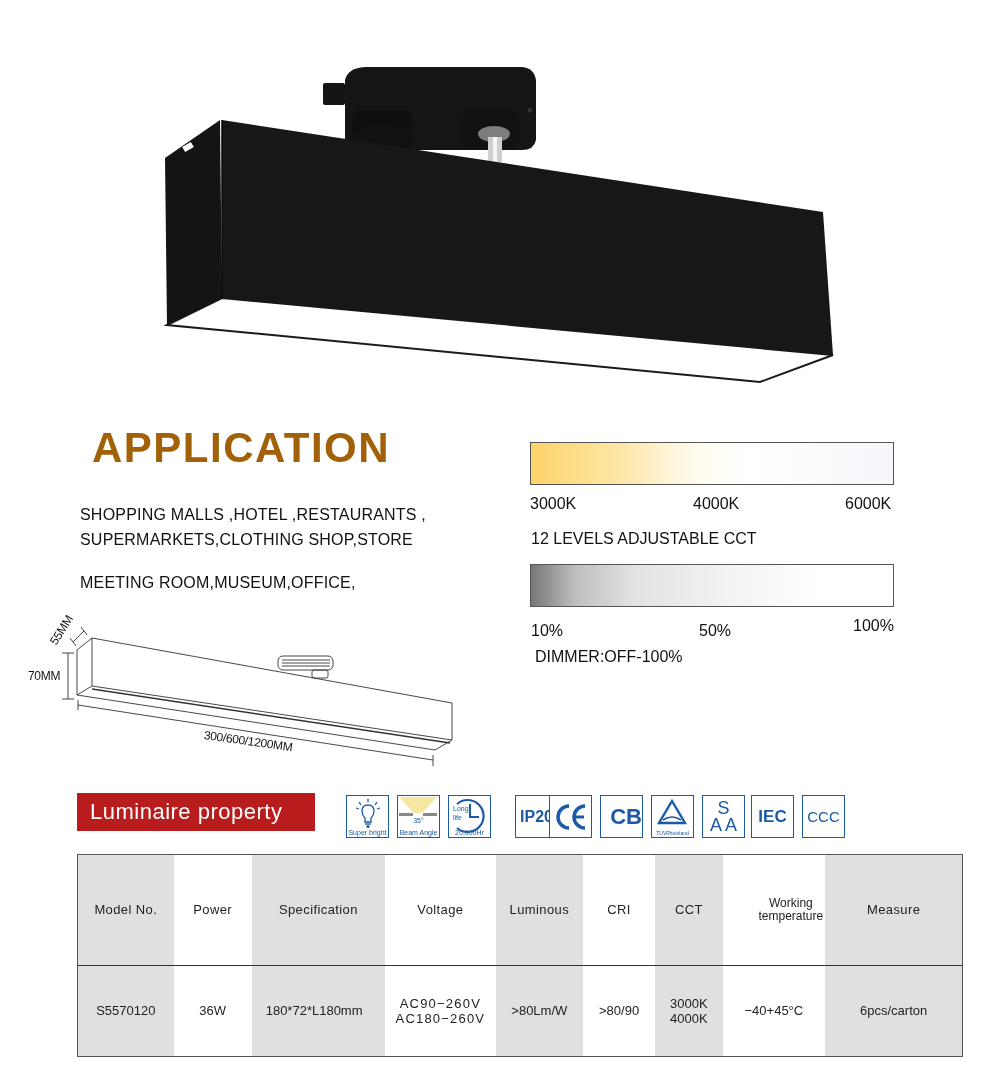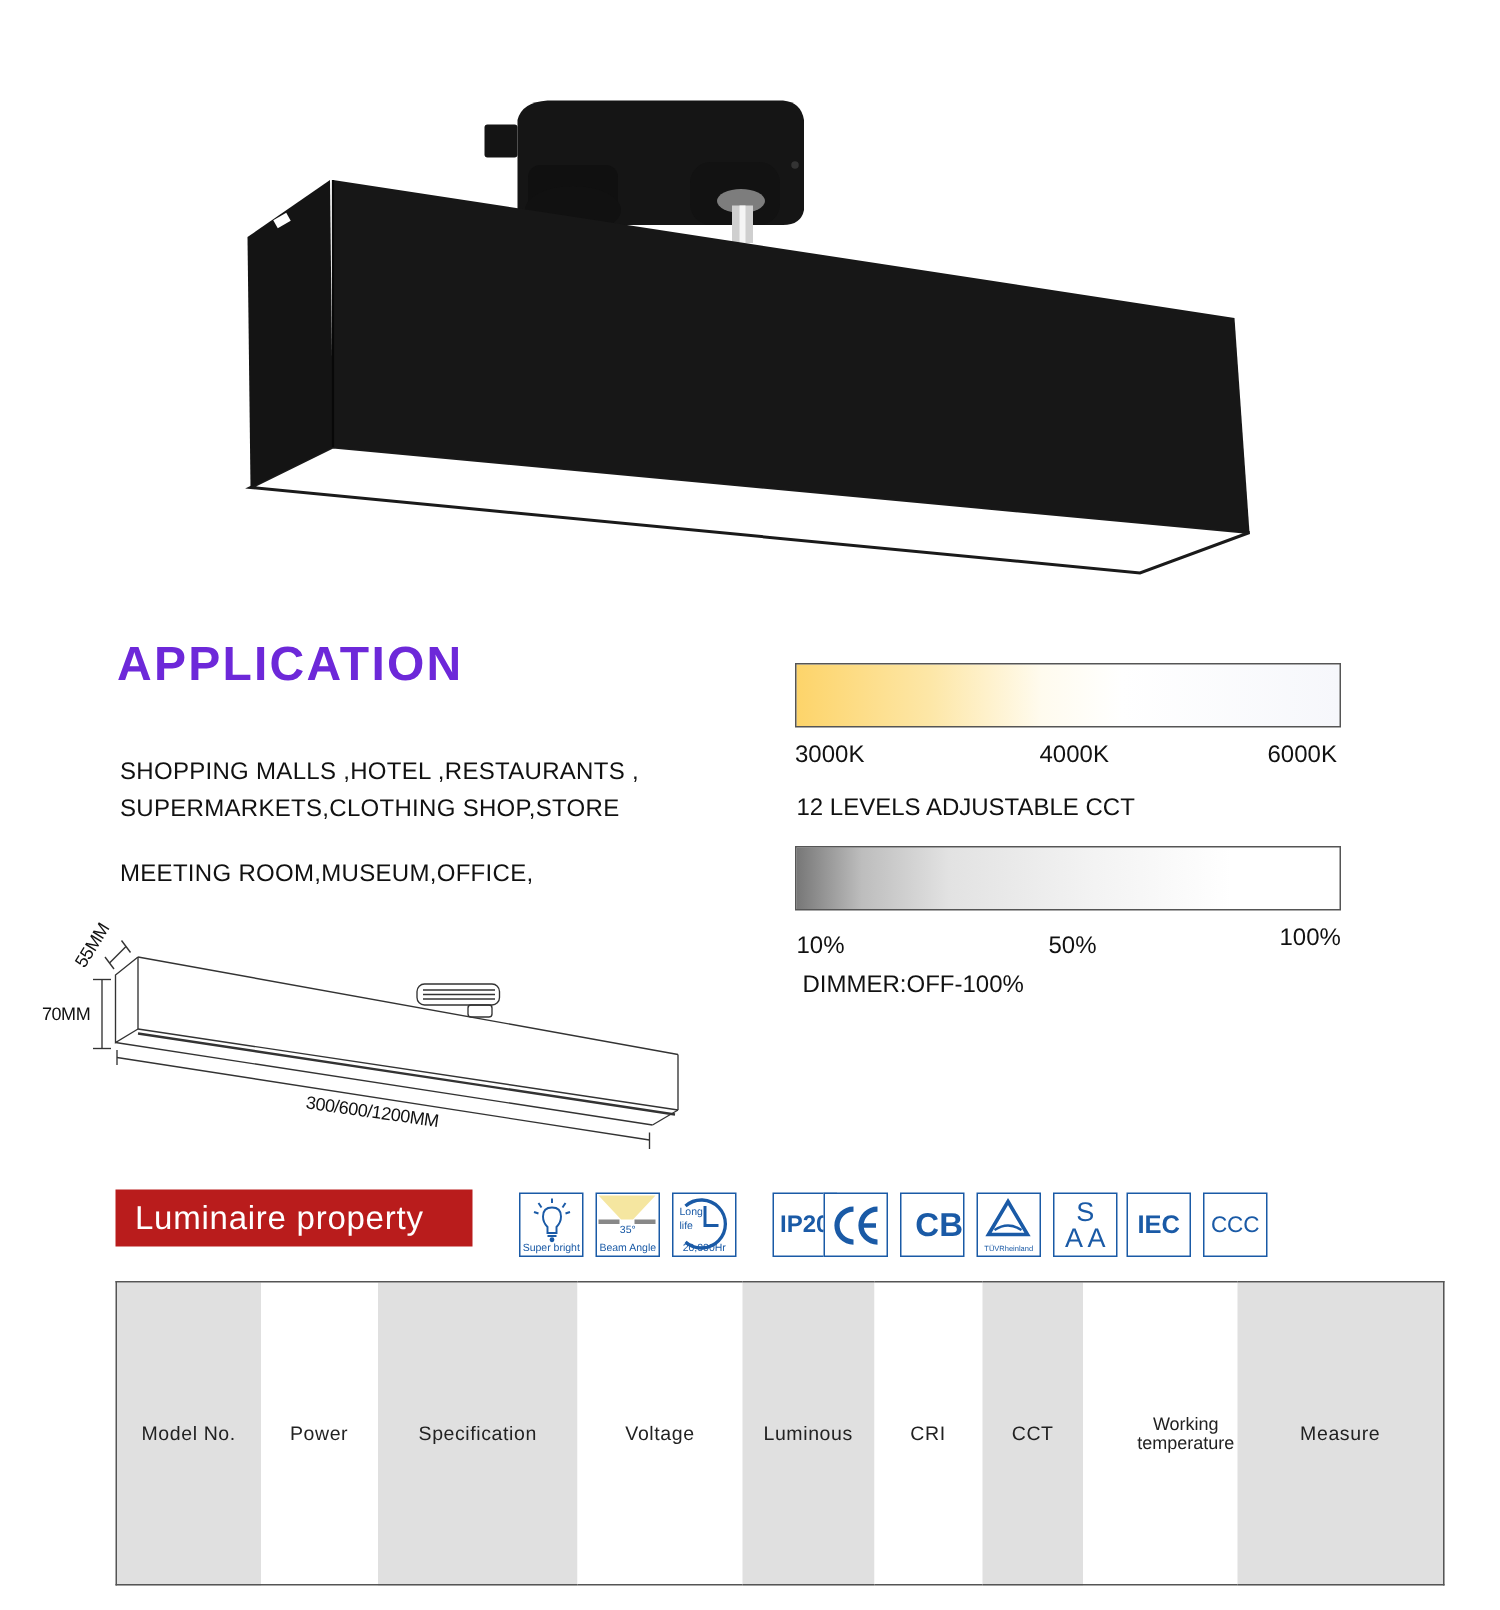--- a/index.html
+++ b/index.html
@@ -6,23 +6,23 @@
   html, body { width: 1000px; height: 1073px; background: #ffffff; overflow: hidden; }
   body { position: relative; font-family: "Liberation Sans", sans-serif; color: #111; }
 
   .abs { position: absolute; }
 
   
   #product-photo { position: absolute; left: 0; top: 0; width: 1000px; height: 400px; }
 
   
   .app-title {
-    position: absolute; left: 78px; top: 424px;
+    position: absolute; left: 92px; top: 424px;
     font-family: "Liberation Sans", sans-serif; font-weight: bold;
-    font-size: 32px; letter-spacing: 1.5px; color: #6d28d9;
+    font-size: 42px; letter-spacing: 1.5px; color: #a16207;
   }
   .app-line {
     position: absolute; left: 80px; font-size: 16px; color: #111;
     letter-spacing: 0.2px;
   }
 
   
   .bar {
     position: absolute; left: 530px; width: 364px; height: 43px;
     border: 1.5px solid #555;
@@ -247,14 +247,25 @@
     <th class="g">CCT</th>
     <th class="w two">
       <span>Working</span><br>
       <span>temperature</span>
     </th>
     <th class="g">Measure</th>
   </tr>
 
 
 
+  <tr class="row">
+    <td class="g">S5570120</td>
+    <td class="w">36W</td>
+    <td class="g" style="text-align:left; padding-left:14px;">180*72*L180mm</td>
+    <td class="w two-line volt"><span>AC90−260V</span><br><span>AC180−260V</span></td>
+    <td class="g">&gt;80Lm/W</td>
+    <td class="w">&gt;80/90</td>
+    <td class="g two-line"><span>3000K</span><br><span>4000K</span></td>
+    <td class="w">−40+45°C</td>
+    <td class="g">6pcs/carton</td>
+  </tr>
 </tbody>
   </table>
 
 </body></html>

